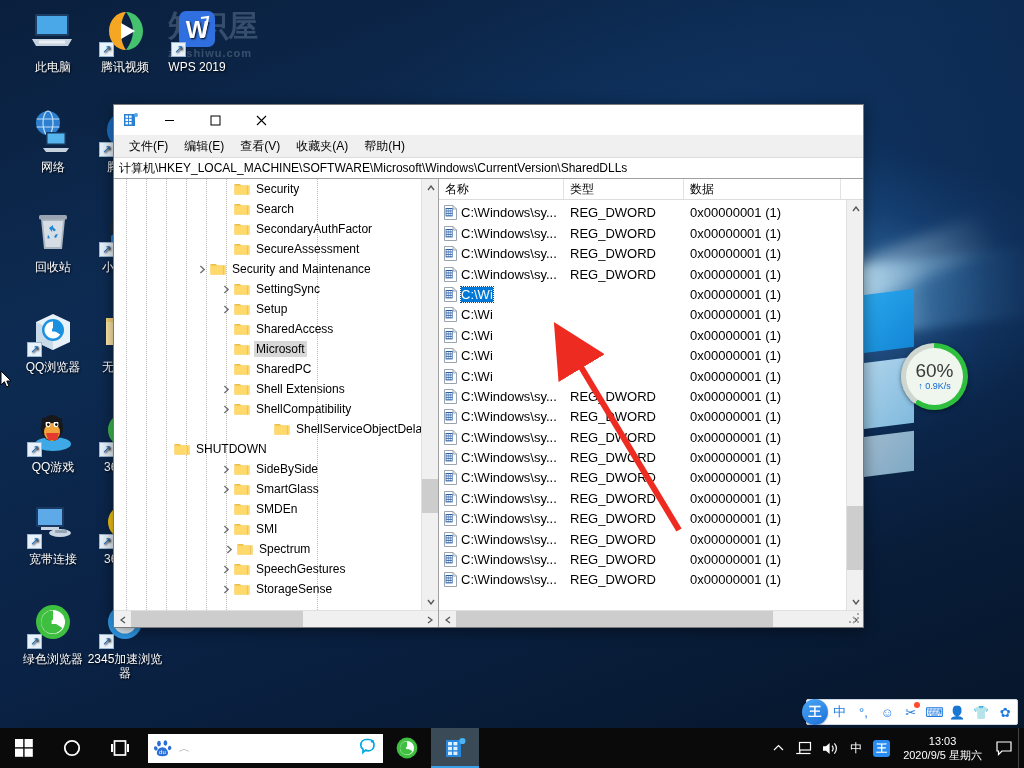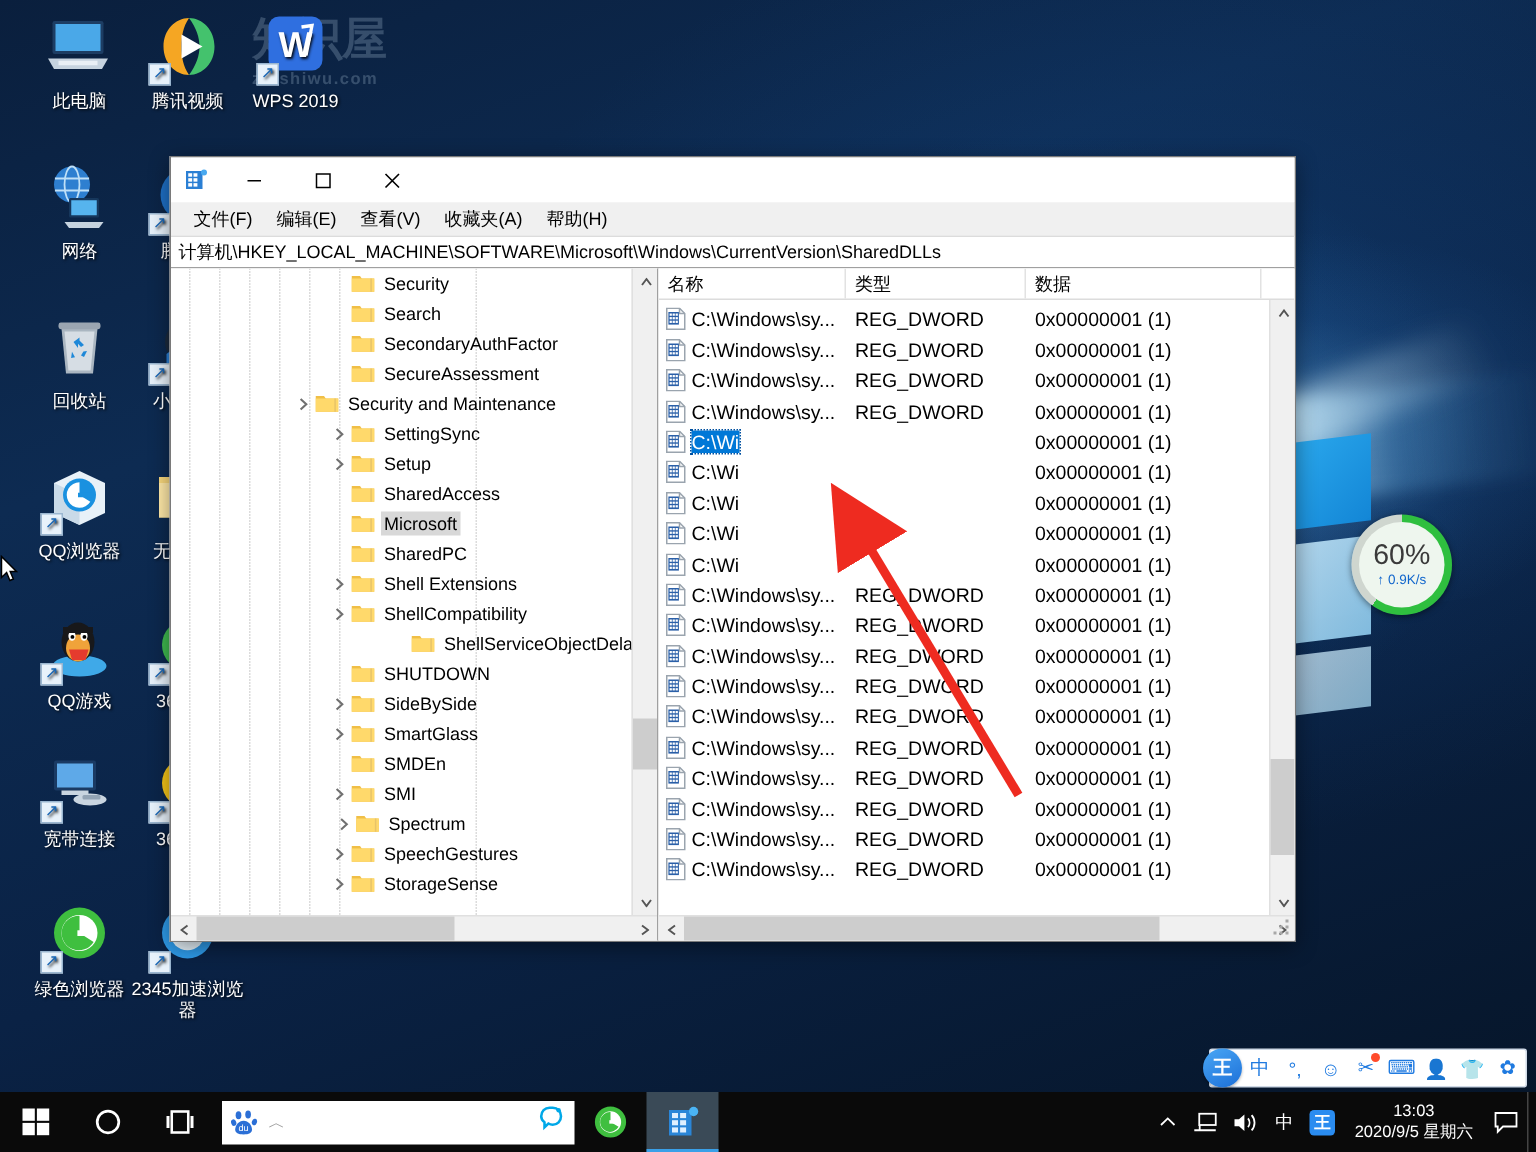--- a/index.html
+++ b/index.html
@@ -673,21 +673,21 @@
               </div>
               <div class="tnode" style="padding-left: 104px; margin-left: 40px;">
                 <span class="expander"></span>
                 <span class="folder"><svg width="16" height="14" viewBox="0 0 16 14">
                     <path d="M0.5,2 L6,2 L7.2,3.6 L15.5,3.6 L15.5,12.5 L0.5,12.5 z" fill="#f0bf47"></path>
                     <path d="M0.5,3.6 L15.5,3.6 L15.5,12.5 L0.5,12.5 z" fill="#ffd96b"></path>
                     <path d="M13.4,3.6 L13.4,12.5" stroke="#e8c469" stroke-width="1"></path>
                   </svg></span>
                 <span class="tlabel">ShellServiceObjectDelayLoad</span>
               </div>
-              <div class="tnode" style="padding-left: 104px;">
+              <div class="tnode" style="padding-left: 44px;">
                 <span class="expander"></span>
                 <span class="folder"><svg width="16" height="14" viewBox="0 0 16 14">
                     <path d="M0.5,2 L6,2 L7.2,3.6 L15.5,3.6 L15.5,12.5 L0.5,12.5 z" fill="#f0bf47"></path>
                     <path d="M0.5,3.6 L15.5,3.6 L15.5,12.5 L0.5,12.5 z" fill="#ffd96b"></path>
                     <path d="M13.4,3.6 L13.4,12.5" stroke="#e8c469" stroke-width="1"></path>
                   </svg></span>
                 <span class="tlabel">SHUTDOWN</span>
               </div>
               <div class="tnode" style="padding-left: 104px;">
                 <span class="expander">

